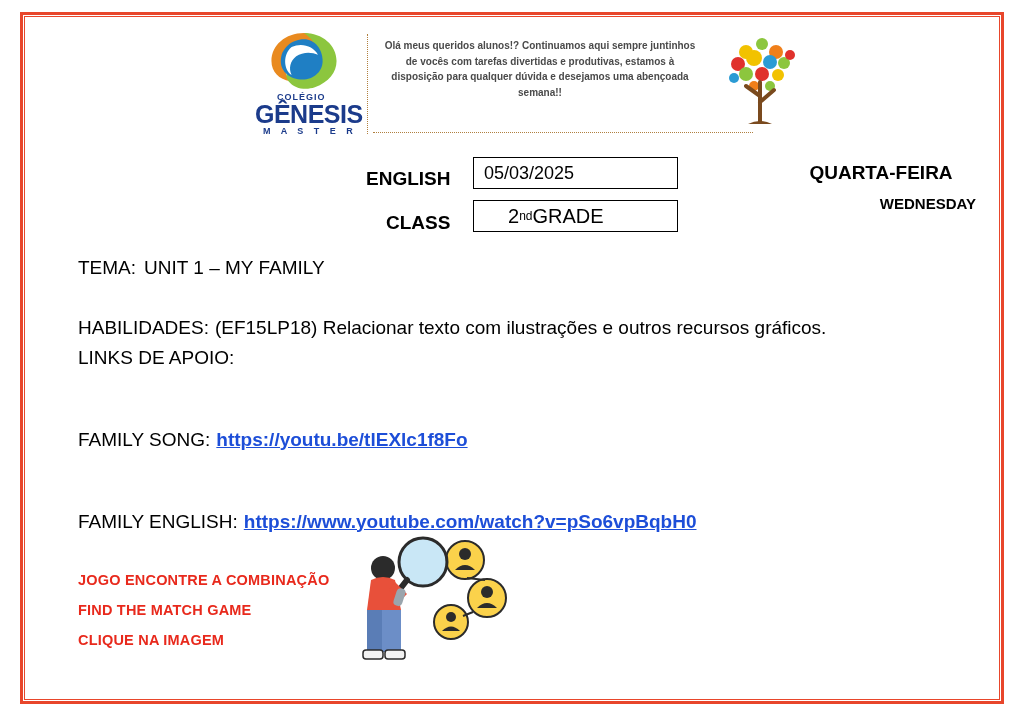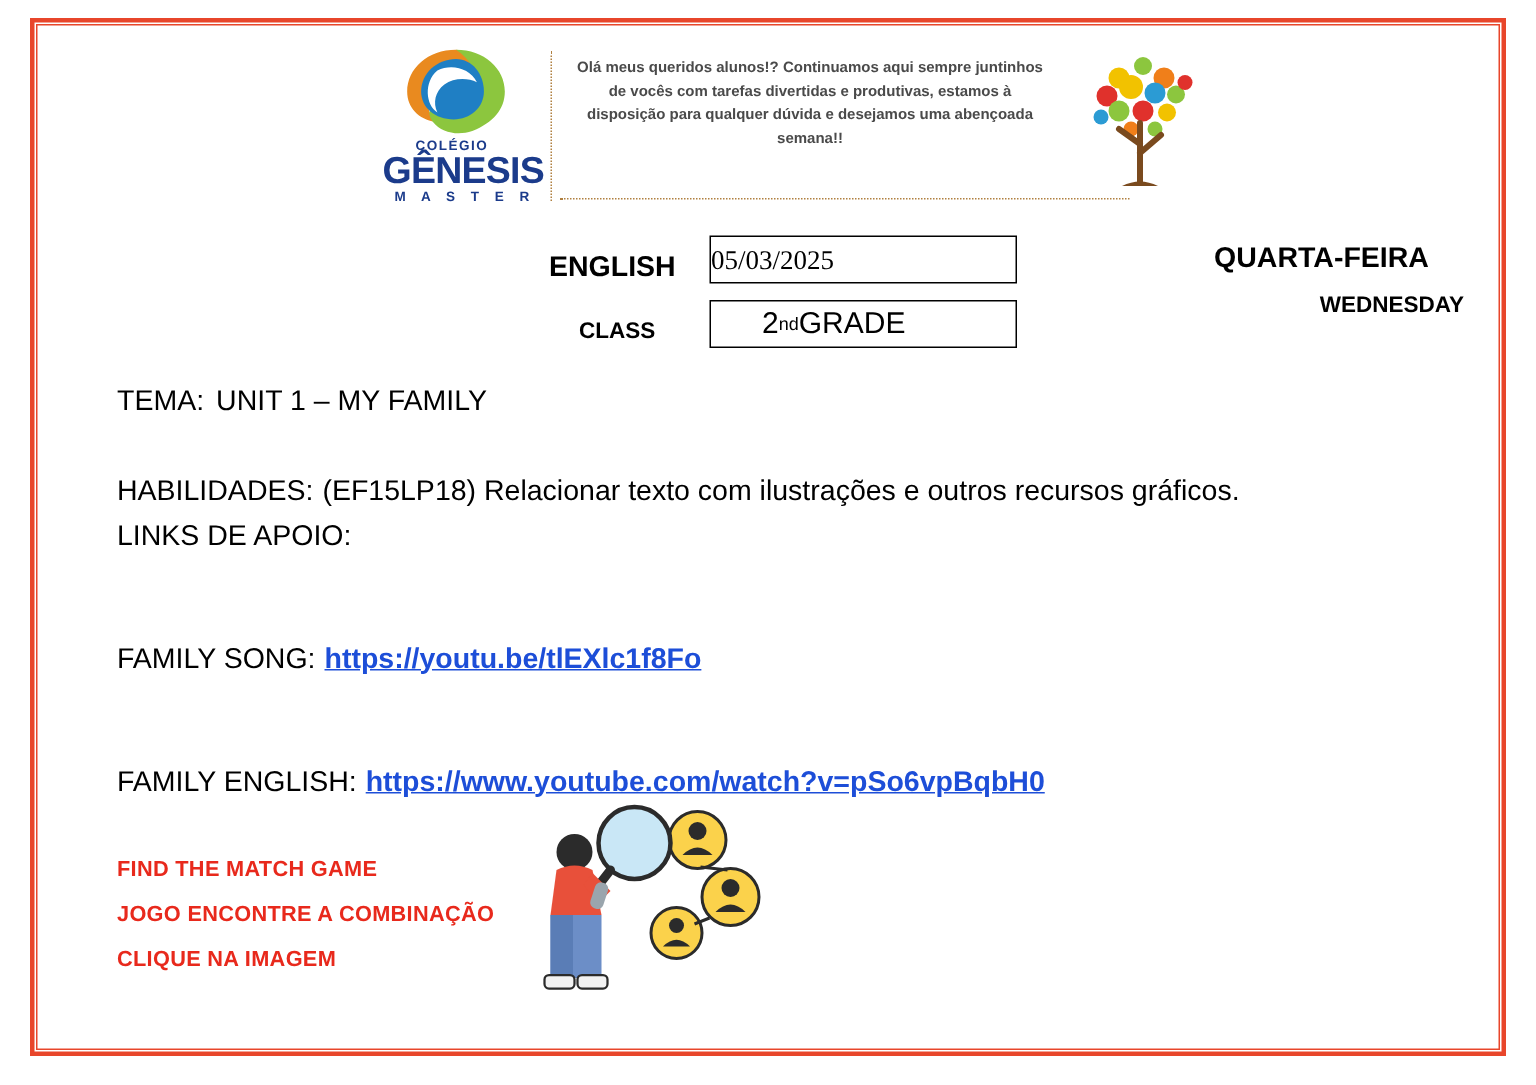--- a/index.html
+++ b/index.html
@@ -138,37 +138,37 @@
     left: 366px;
     top: 168px;
     font-size: 19px;
     font-weight: bold;
     color: #000;
   }
   .label-class {
     position: absolute;
     left: 386px;
     top: 212px;
-    font-size: 15px;
+    font-size: 19px;
     font-weight: bold;
     color: #000;
   }
   .box-date {
     position: absolute;
     left: 473px;
     top: 157px;
     width: 205px;
     height: 32px;
     border: 1.5px solid #000;
     box-sizing: border-box;
     display: flex;
     align-items: center;
+    padding-left: 10px;
     font-size: 18px;
     background: #fff;
-    font-family: Liberation Serif, serif;
   }
   .box-grade {
     position: absolute;
     left: 473px;
     top: 200px;
     width: 205px;
     height: 32px;
     border: 1.5px solid #000;
     box-sizing: border-box;
     display: flex;
@@ -340,22 +340,22 @@
     <div class="sp-md"></div>
 
     <div class="row">
       <span>FAMILY ENGLISH:</span>
       <span style="width:6px"></span>
       <a class="link" href="#">https://www.youtube.com/watch?v=pSo6vpBqbH0</a>
     </div>
   </div>
 
   <div class="game-block">
+    <div>JOGO ENCONTRE A COMBINAÇÃO</div>
     <div>FIND THE MATCH GAME</div>
-    <div>JOGO ENCONTRE A COMBINAÇÃO</div>
     <div>CLIQUE NA IMAGEM</div>
   </div>
 
   <svg class="game-illustration" viewBox="0 0 175 145">
 
     <g>
       <circle cx="120" cy="32" r="19" fill="#fbd24b" stroke="#2b2b2b" stroke-width="2"></circle>
       <circle cx="120" cy="26" r="6" fill="#2b2b2b"></circle>
       <path d="M110 42 Q120 32 130 42 Z" fill="#2b2b2b"></path>
       <circle cx="142" cy="70" r="19" fill="#fbd24b" stroke="#2b2b2b" stroke-width="2"></circle>

